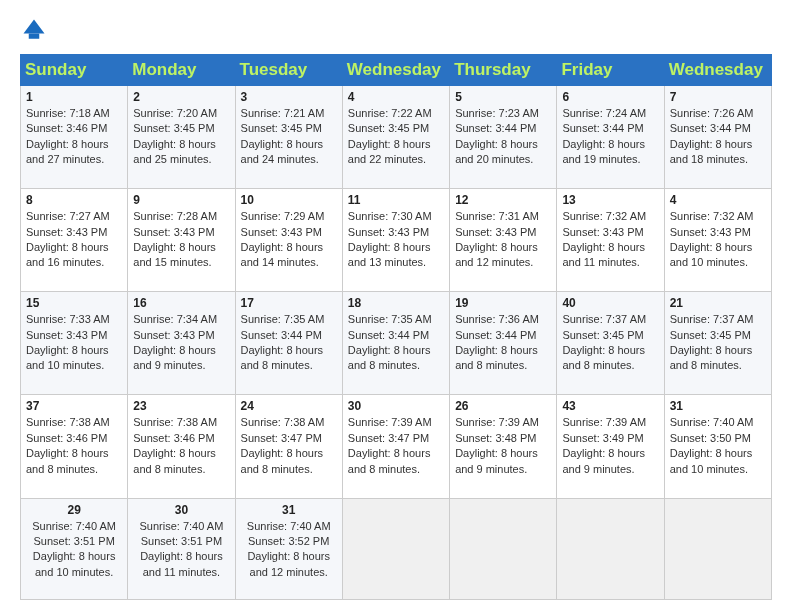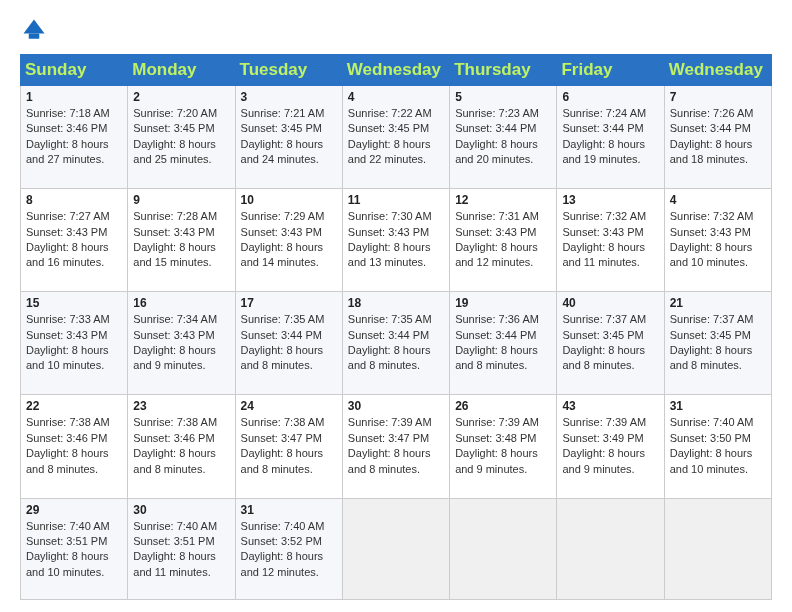--- a/index.html
+++ b/index.html
@@ -92,20 +92,21 @@
     .day-info {
       font-size: 11px;
       color: #333;
       line-height: 1.4;
     }
     .empty-cell {
       background: #f0f0f0 !important;
     }
     .last-row td {
       height: 80px;
+      text-align: center;
     }
   </style>
 </head>
 <body>
 
 <div class="page">
   <div class="header">
     <div class="logo">
       <svg class="logo-icon" viewBox="0 0 32 32">
         <polygon points="16,4 28,20 4,20" fill="#1a6bbf"></polygon>
@@ -262,21 +263,21 @@
           </td>
           <td>
             <span class="day-num">21</span>
         <div class="day-info">
           Sunrise: 7:37 AM<br>Sunset: 3:45 PM<br>Daylight: 8 hours and 8 minutes.
         </div>
           </td>
         </tr>
         <tr>
           <td>
-            <span class="day-num">22</span>
+            <span class="day-num">37</span>
         <div class="day-info">
           Sunrise: 7:38 AM<br>Sunset: 3:46 PM<br>Daylight: 8 hours and 8 minutes.
         </div>
           </td>
           <td>
             <span class="day-num">23</span>
         <div class="day-info">
           Sunrise: 7:38 AM<br>Sunset: 3:46 PM<br>Daylight: 8 hours and 8 minutes.
         </div>
           </td>

